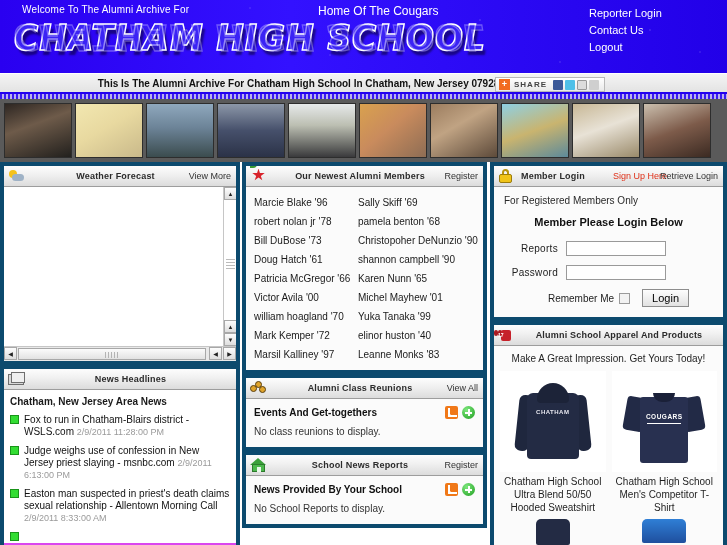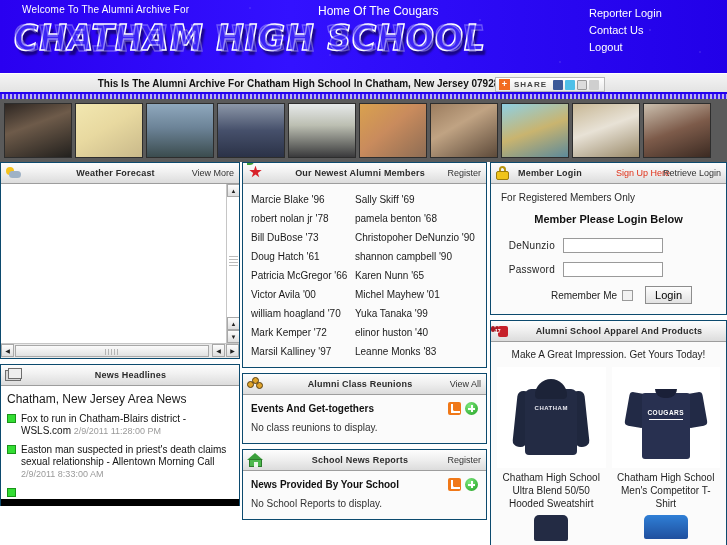--- a/index.html
+++ b/index.html
@@ -144,23 +144,22 @@
     height: 385px;
     background: #ffffff;
     display: flex;
     align-items: flex-start;
   }
   .col-left { width: 240px; flex: 0 0 240px; position: relative; }
   .col-mid  { width: 247px; flex: 0 0 247px; position: relative; padding-left: 2px;}
   .col-right{ width: 240px; flex: 0 0 240px; position: relative; padding-left: 3px;}
 
   .panel {
-    border: 1px solid #0c4a6e;
-    background: #000000;
-    margin-bottom: 5px;
+    border: 4px solid #0c4a6e;
+    background: #d946ef;
     position: relative;
     overflow: hidden;
   }
   .panel-head {
     height: 21px;
     background: linear-gradient(#fdfdfd 0%, #f0f0f0 45%, #dcdcdc 100%);
     border-bottom: 1px solid #9d9d9d;
     display: flex; align-items: center;
     padding: 0 6px 0 4px;
     position: relative;
@@ -222,21 +221,21 @@
     border: 1px solid #a8a8a8;
   }
   .wx-thumb::after {
     content:""; position:absolute; left:50%; top:3px; width:14px; height:6px;
     margin-left:-7px;
     background: repeating-linear-gradient(90deg,#b4b4b4 0 1px,transparent 1px 3px);
   }
 
   
   .news-body { padding: 6px 6px 0 6px; background:#ffffff; }
-  .news-area-title { font-size: 12px; font-weight: normal; color:#1a1a1a; margin-bottom: 7px; }
+  .news-area-title { font-size: 10px; font-weight: bold; color:#1a1a1a; margin-bottom: 7px; }
   .news-item {
     display: flex; align-items: flex-start;
     margin-bottom: 7px;
     line-height: 12px;
   }
   .news-bullet {
     width: 9px; height: 9px; flex: 0 0 9px;
     background: #33dd33; border: 1px solid #199419;
     margin: 1px 5px 0 0;
   }
@@ -482,20 +481,27 @@
           <div class="news-area-title">Chatham, New Jersey Area News</div>
 
           <div class="news-item">
             <span class="news-bullet"></span>
             <span class="news-text">
               <span>Fox to run in Chatham-Blairs district - WSLS.com</span>
               <span class="news-date">2/9/2011 11:28:00 PM</span>
             </span>
           </div>
 
+          <div class="news-item">
+            <span class="news-bullet"></span>
+            <span class="news-text">
+              <span>Judge weighs use of confession in New Jersey priest slaying - msnbc.com</span>
+              <span class="news-date">2/9/2011 6:13:00 PM</span>
+            </span>
+          </div>
 
           <div class="news-item">
             <span class="news-bullet"></span>
             <span class="news-text">
               <span>Easton man suspected in priest's death claims sexual relationship - Allentown Morning Call</span>
               <span class="news-date">2/9/2011 8:33:00 AM</span>
             </span>
           </div>
 
           <div class="news-item">
@@ -591,21 +597,21 @@
             <span class="ic-lock"><span class="shackle"></span><span class="body2"></span></span>
           </span>
           <span class="ph-title" style="text-align:left;flex:0 0 auto;padding-right:0;">Member Login</span>
           <a class="ph-link red two">Sign Up Here</a>
           <a class="ph-link">Retrieve Login</a>
         </div>
         <div class="panel-body login-body">
           <div class="login-note">For Registered Members Only</div>
           <div class="login-head">Member Please Login Below</div>
           <div class="frow">
-            <span class="flabel">DeNunzio</span>
+            <span class="flabel">Reports</span>
             <input class="finput" type="text" value="" style="">
           </div>
           <div class="frow">
             <span class="flabel">Password</span>
             <input class="finput" type="password" value="" style="">
           </div>
           <div class="frow-actions">
             <span class="remember-label">Remember Me</span>
             <span class="cbox"></span>
             <button class="btn-login">Login</button>

